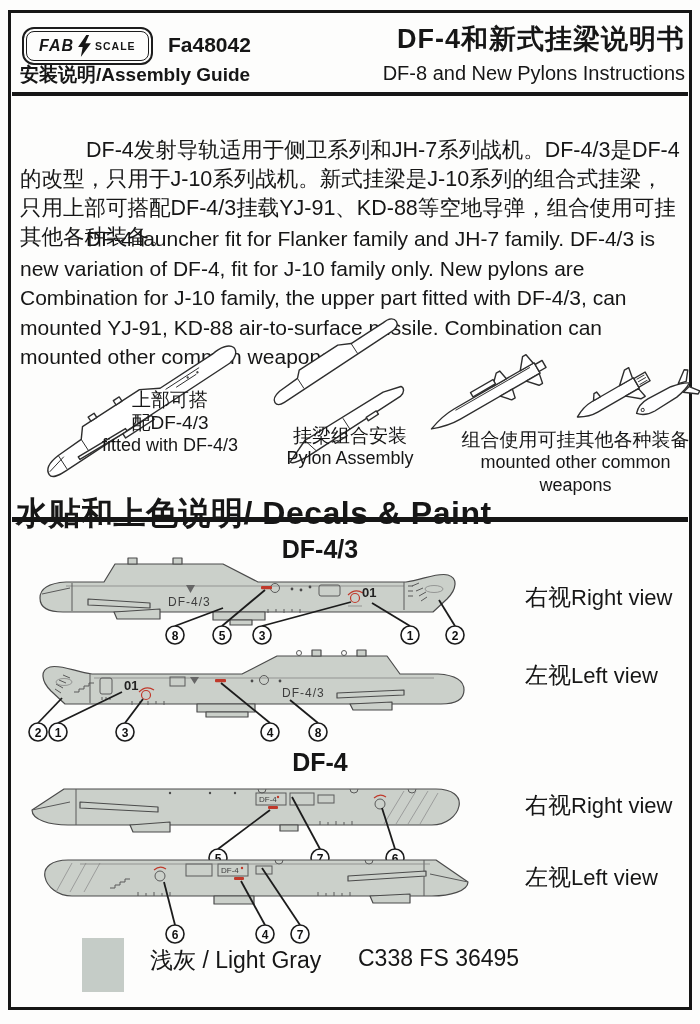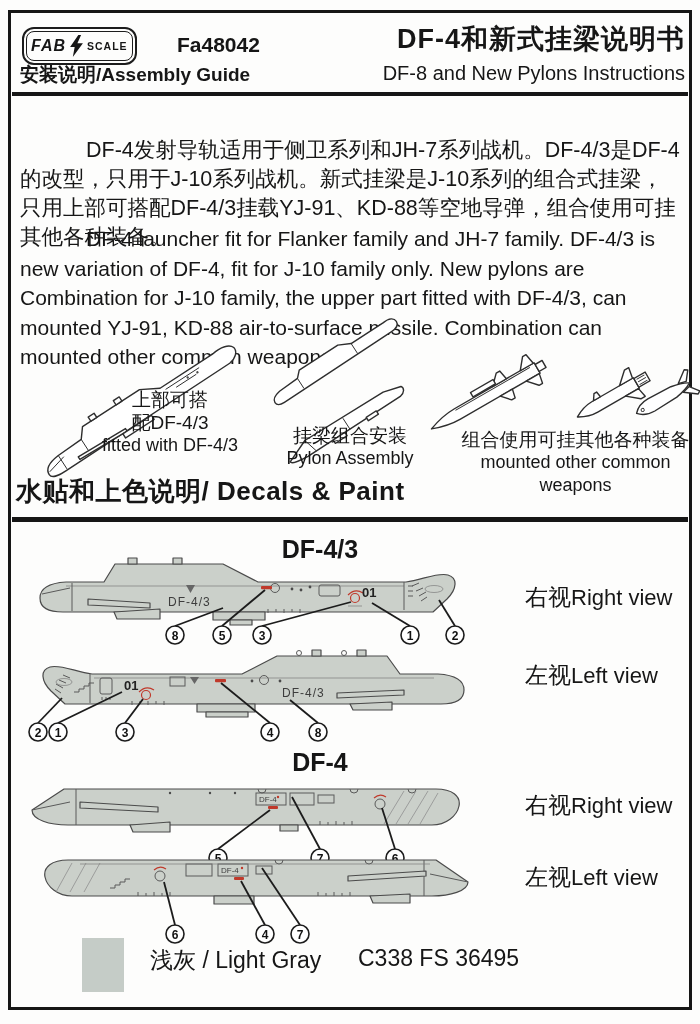--- a/index.html
+++ b/index.html
@@ -5,41 +5,41 @@
   html,body{margin:0;padding:0;background:#f4f4f2;}
   .page{position:relative;width:700px;height:1024px;background:#fdfdfc;margin:0 auto;
         font-family:"Liberation Sans",sans-serif;color:var(--ink,#161616);overflow:hidden;}
   .frame{position:absolute;left:8px;top:10px;right:8px;bottom:14px;border:3.5px solid #161616;pointer-events:none;}
   .rule{position:absolute;left:12px;right:12px;background:#161616;}
   .rule1{top:92px;height:4px;}
   .rule2{top:517px;height:5px;}
 
   
   .logo-badge{position:absolute;left:22px;top:27px;border:2px solid #1c1c1c;border-radius:12px;padding:2px;}
-  .logo-inner{border:1.5px solid #1c1c1c;border-radius:8px;display:flex;align-items:center;gap:4px;padding:3px 4px;}
+  .logo-inner{border:1.5px solid #1c1c1c;border-radius:8px;display:flex;align-items:center;gap:4px;padding:3px 12px;}
   .logo-fab{font-size:16px;font-weight:bold;font-style:italic;letter-spacing:1px;}
   .logo-scale{font-size:10.5px;font-weight:bold;letter-spacing:1px;}
-  .code{position:absolute;left:177px;top:33px;font-size:21px;font-weight:bold;}
+  .code{position:absolute;left:168px;top:33px;font-size:21px;font-weight:bold;}
   .asg{position:absolute;left:20px;top:62px;font-size:19px;font-weight:bold;}
   .titleblock{position:absolute;left:255px;top:21px;width:430px;text-align:right;}
   .title-cn{font-size:27px;font-weight:bold;letter-spacing:1px;}
   .title-en{font-size:20px;margin-top:5px;}
 
   
   .para{position:absolute;left:20px;width:662px;margin:0;}
   .cn{top:103px;font-size:21.5px;line-height:29px;font-weight:500;text-indent:66px;margin-top:33px;}
   .en{top:224px;font-size:21px;line-height:29.5px;text-indent:66px;}
 
   
   .figcap{position:absolute;text-align:center;line-height:23px;}
   .figcap .c1{font-size:19px;}
   .figcap .c2{font-size:18px;}
 
   
-  .sec-title{position:absolute;left:16px;top:474px;font-size:26px;font-weight:bold;letter-spacing:.5px;}
+  .sec-title{position:absolute;left:16px;top:492px;font-size:32px;font-weight:bold;letter-spacing:.5px;}
   .sub-title{position:absolute;left:0;width:640px;text-align:center;font-size:25px;font-weight:bold;}
   .viewlab{position:absolute;left:505px;display:flex;align-items:baseline;margin-left:20px;}
   .vl-cn{font-size:23px;}
   .vl-en{font-size:22px;}
 
   
   svg{position:absolute;overflow:visible;}
   .rail{fill:var(--rail,#cbd0ca);stroke:#4b4b4b;stroke-width:1.2;stroke-linejoin:round;}
   .d{fill:none;stroke:#5a5a5a;stroke-width:1;}
   .dthin{fill:none;stroke:#7d7d7d;stroke-width:.7;}

